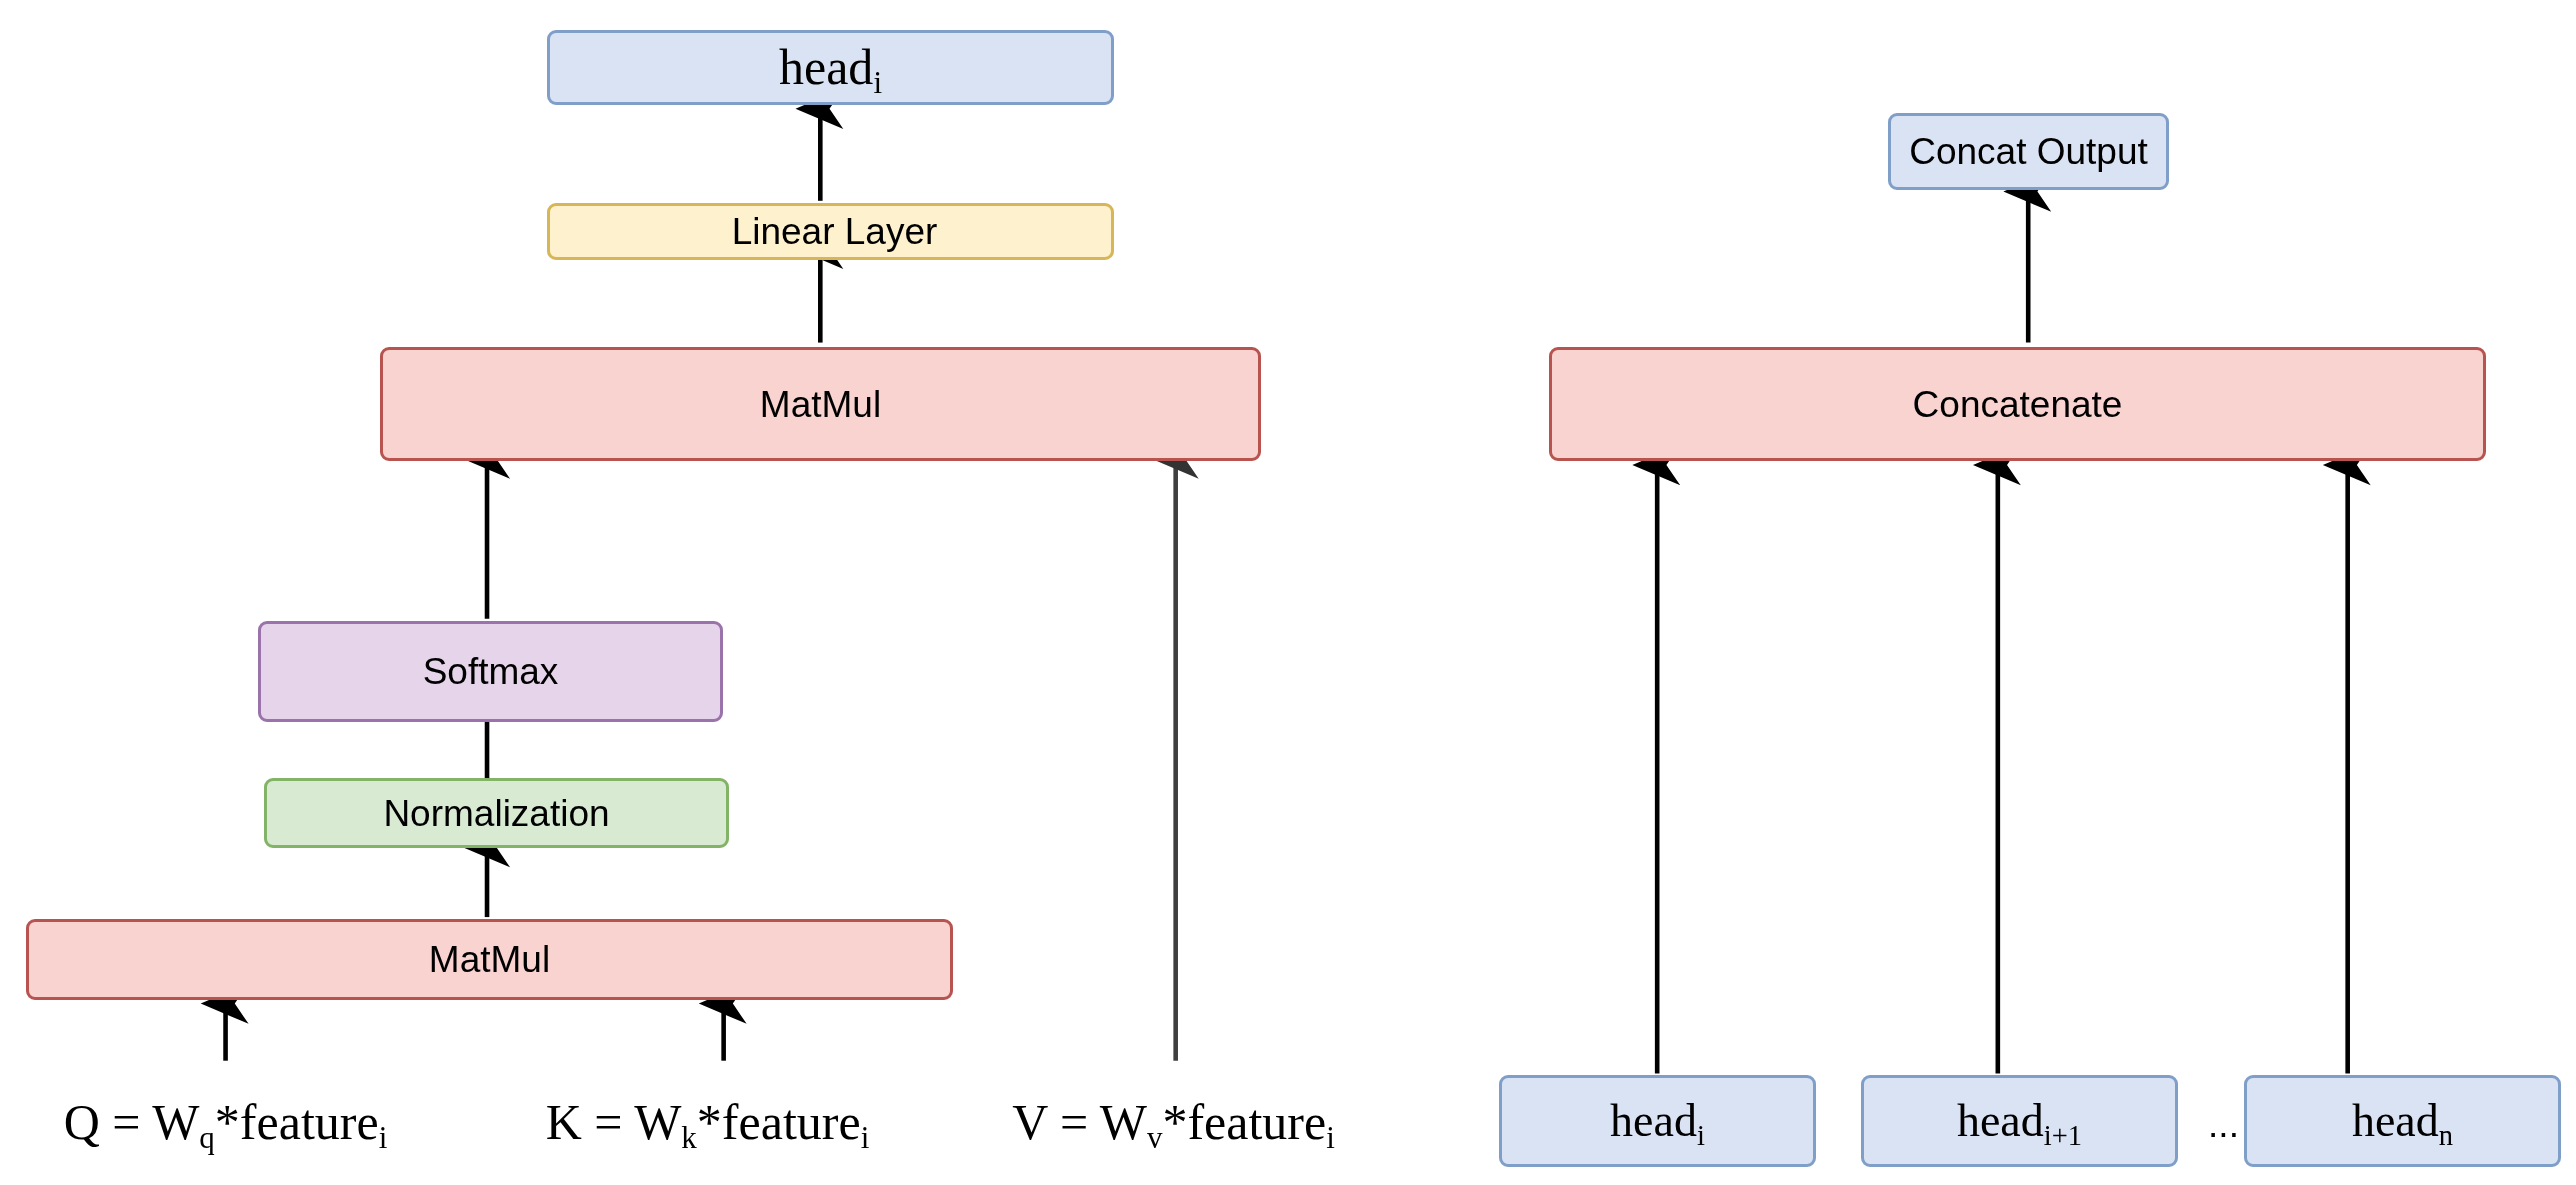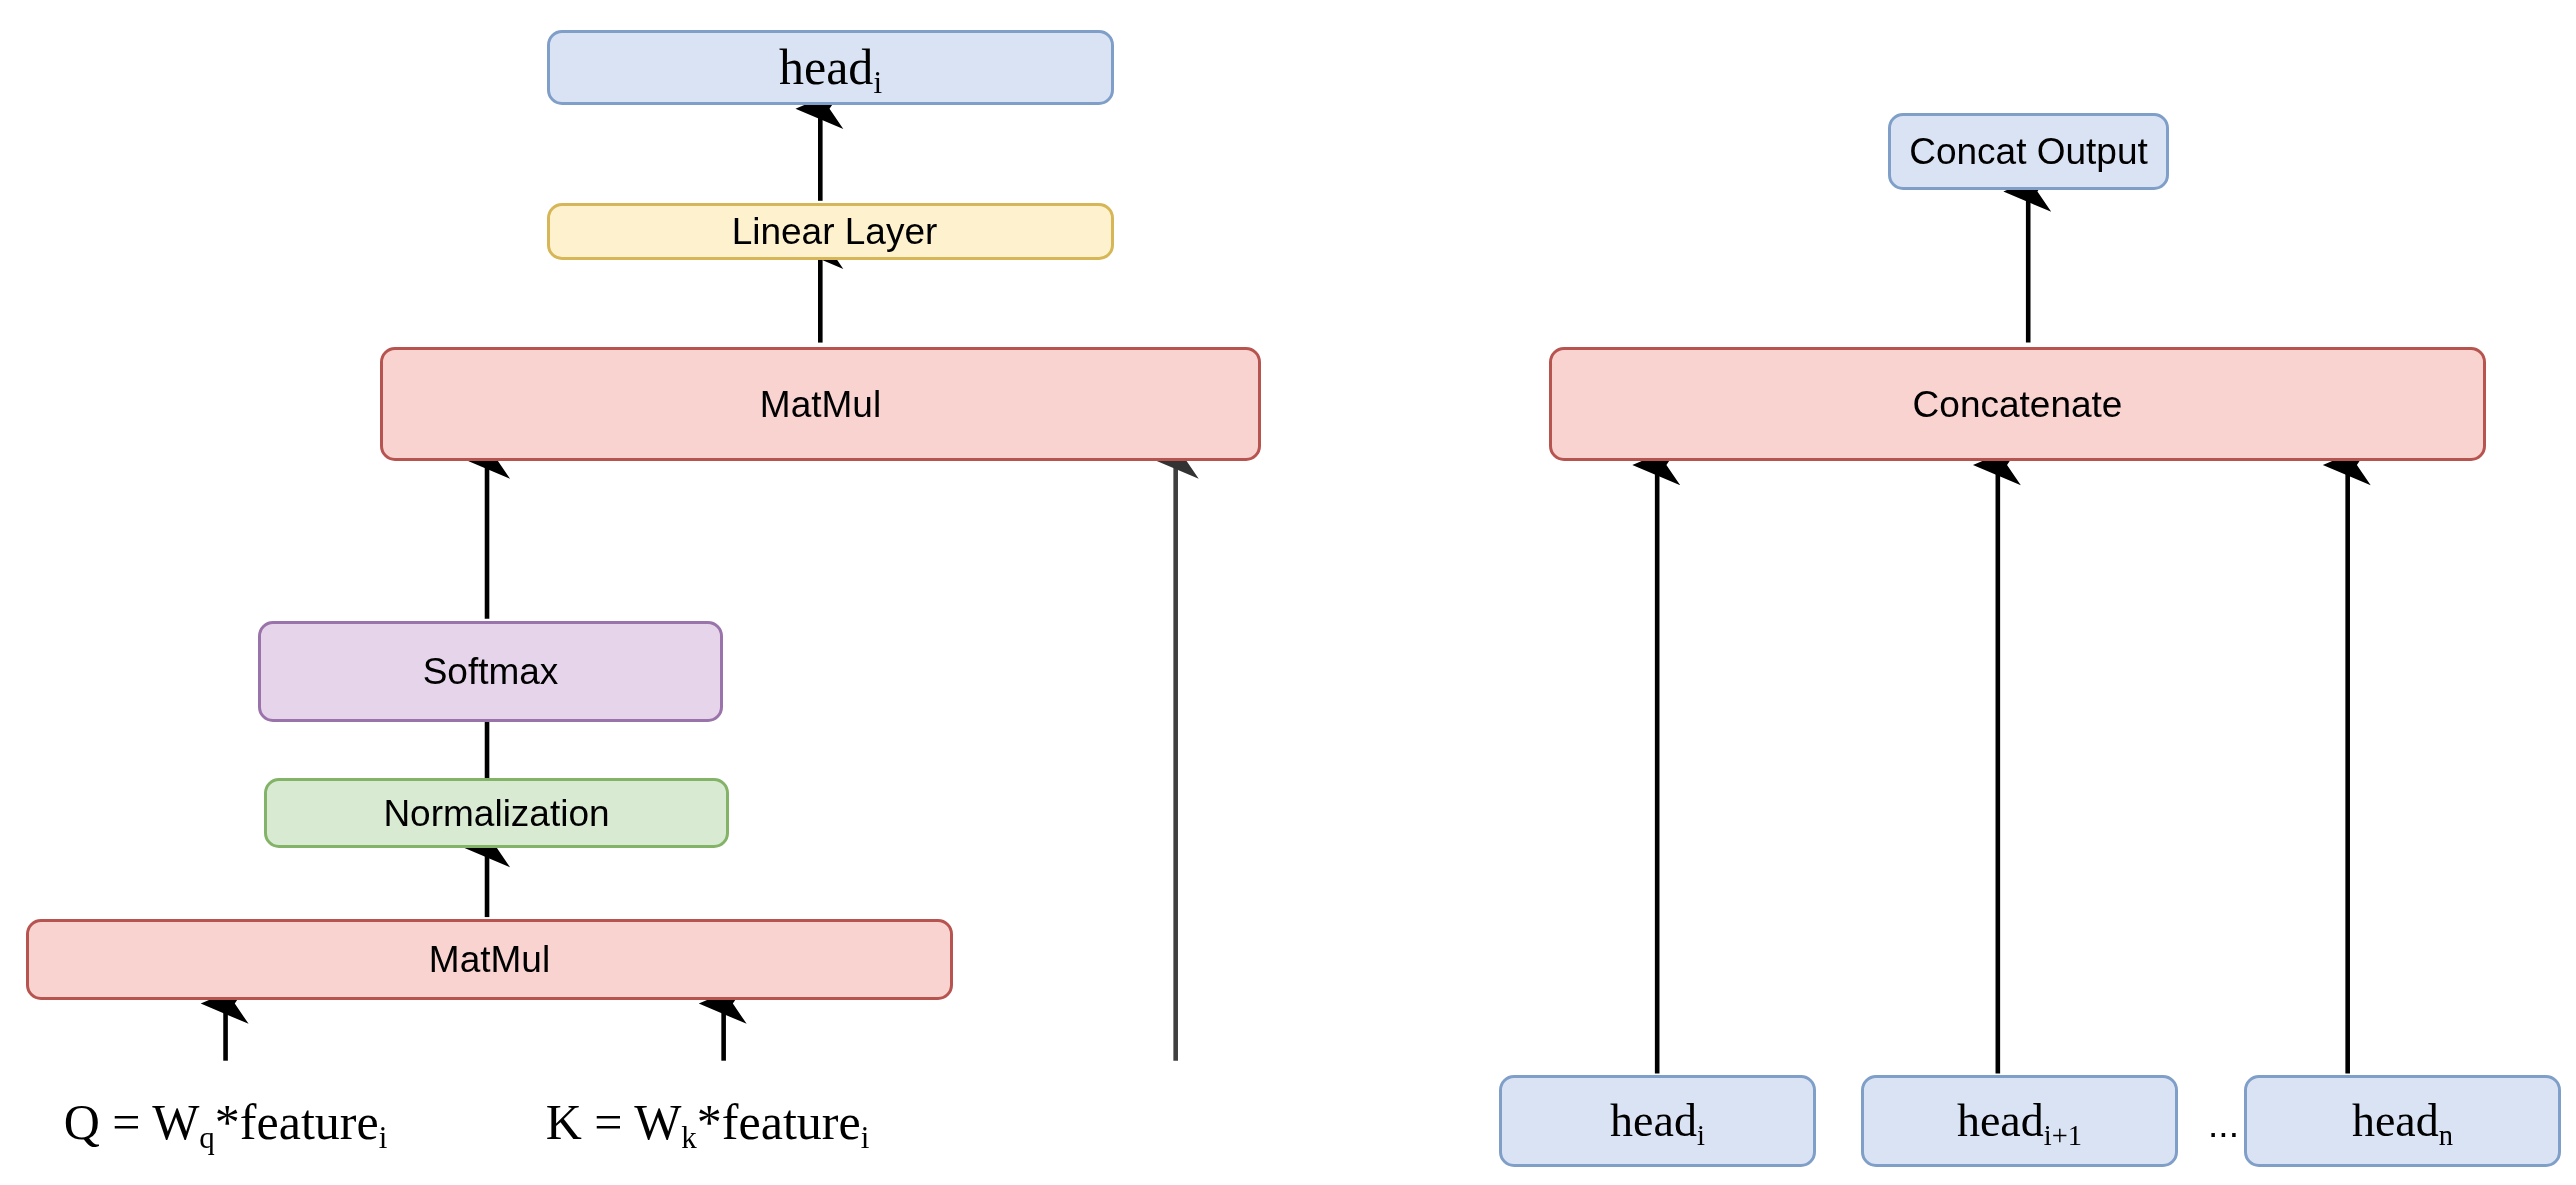--- a/index.html
+++ b/index.html
@@ -14,21 +14,21 @@
     background: #ffffff;
     overflow: hidden;
     font-family: "Liberation Sans", sans-serif;
   }
   .node {
     position: absolute;
     box-sizing: border-box;
     display: flex;
     align-items: center;
     justify-content: center;
-    border-radius: 15px;
+    border-radius: 9px;
     border-style: solid;
     border-width: 3.7px;
     color: #000000;
     line-height: 1;
     white-space: nowrap;
   }
   .node.blue   { background: #dae3f3; border-color: #7f9fc9; }
   .node.pink   { background: #f8d3d0; border-color: #b85450; }
   .node.yellow { background: #fdf2cd; border-color: #d6b656; }
   .node.purple { background: #e6d5ea; border-color: #9a73ab; }
@@ -125,20 +125,23 @@
   </div>
 
   <div class="label serif" style="left:46px; top:1092px; width:359px; height:59px; font-size:50px;">
     <span><span>Q = W</span><sub>q</sub><span>*feature</span><sub>i</sub></span>
   </div>
 
   <div class="label serif" style="left:528px; top:1092px; width:359px; height:59px; font-size:50px;">
     <span><span>K = W</span><sub>k</sub><span>*feature</span><sub>i</sub></span>
   </div>
 
+  <div class="label serif" style="left:994px; top:1092px; width:359px; height:59px; font-size:50px;">
+    <span><span>V = W</span><sub>v</sub><span>*feature</span><sub>i</sub></span>
+  </div>
 
   <div class="node blue sans" style="left:1888px; top:113px; width:281px; height:77px; font-size:37px;">
     <span>Concat Output</span>
   </div>
 
   <div class="node pink sans" style="left:1549px; top:347px; width:937px; height:114px; font-size:37px;">
     <span>Concatenate</span>
   </div>
 
   <div class="node blue serif" style="left:1499px; top:1075px; width:317px; height:92px; font-size:46px;">

